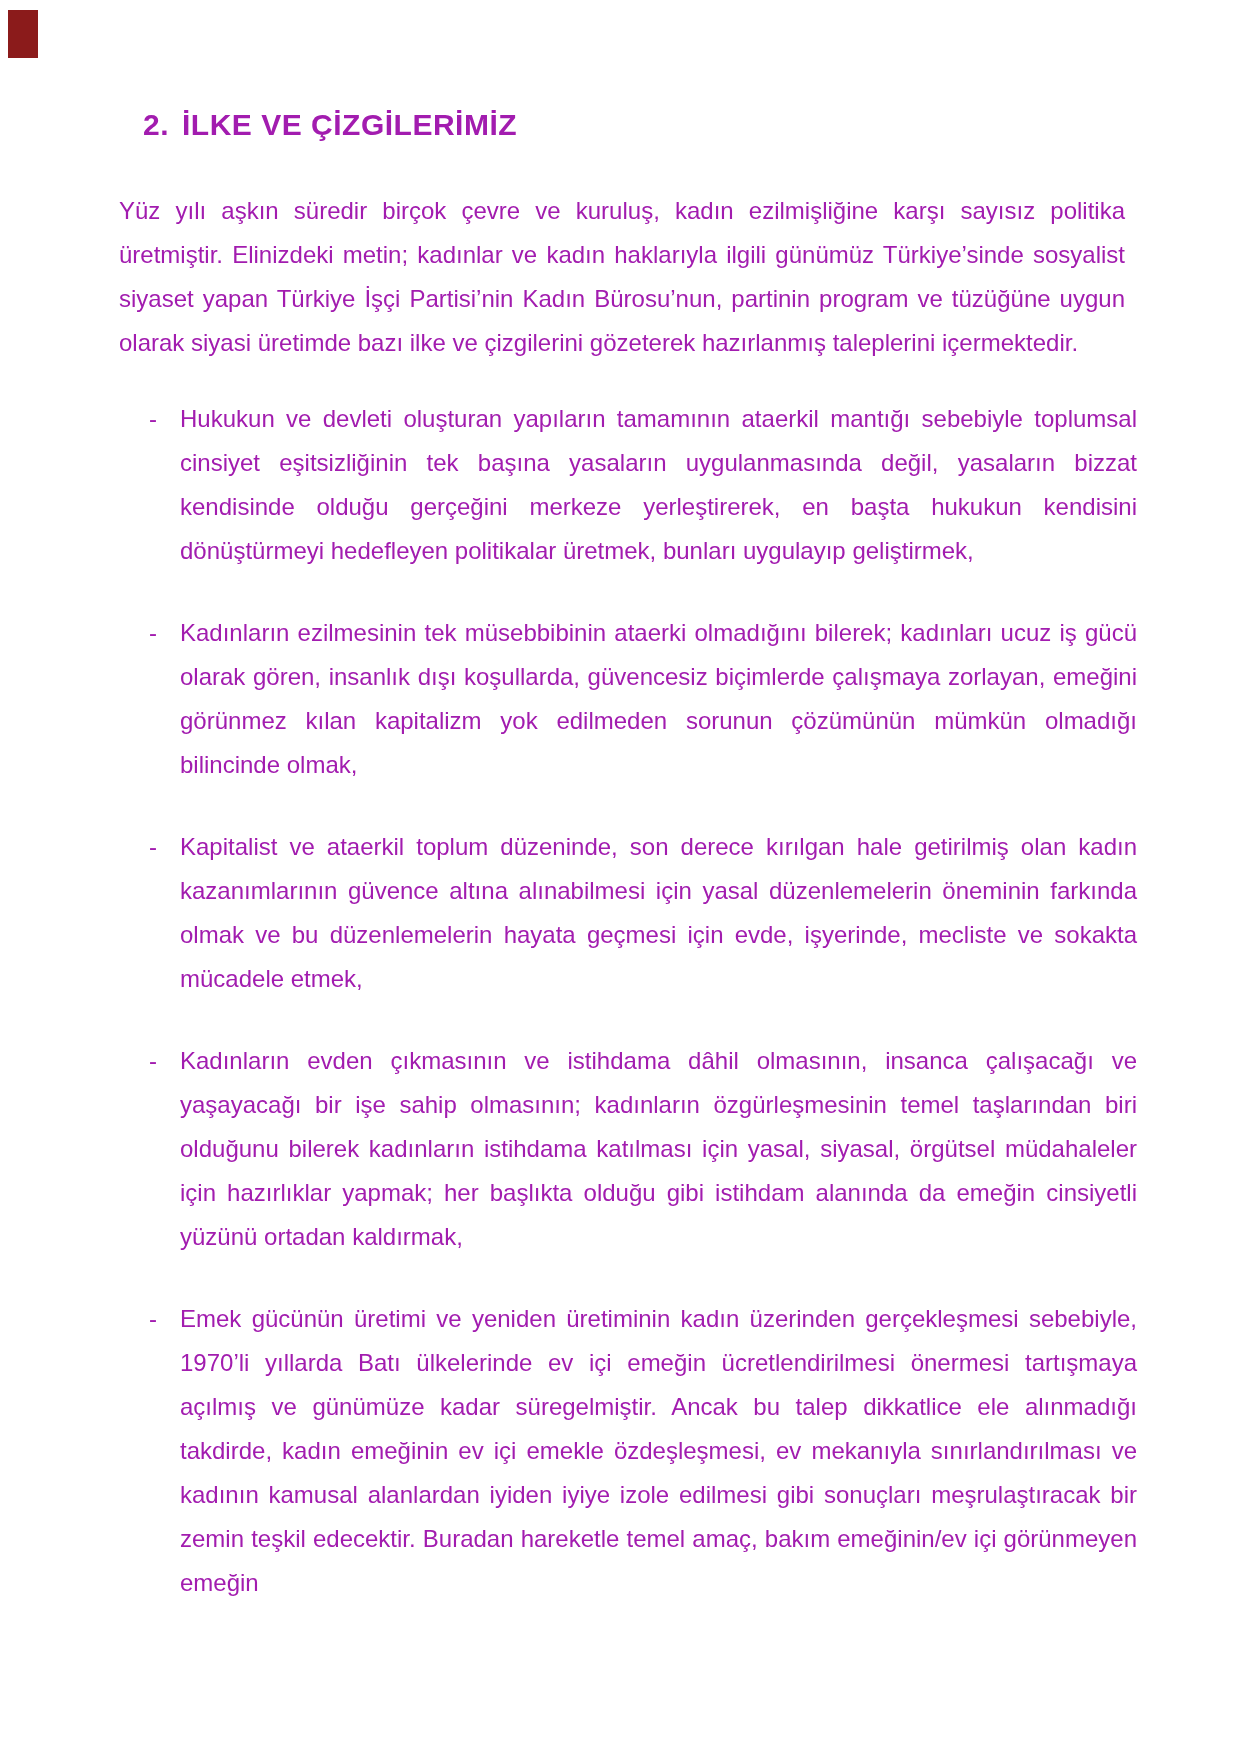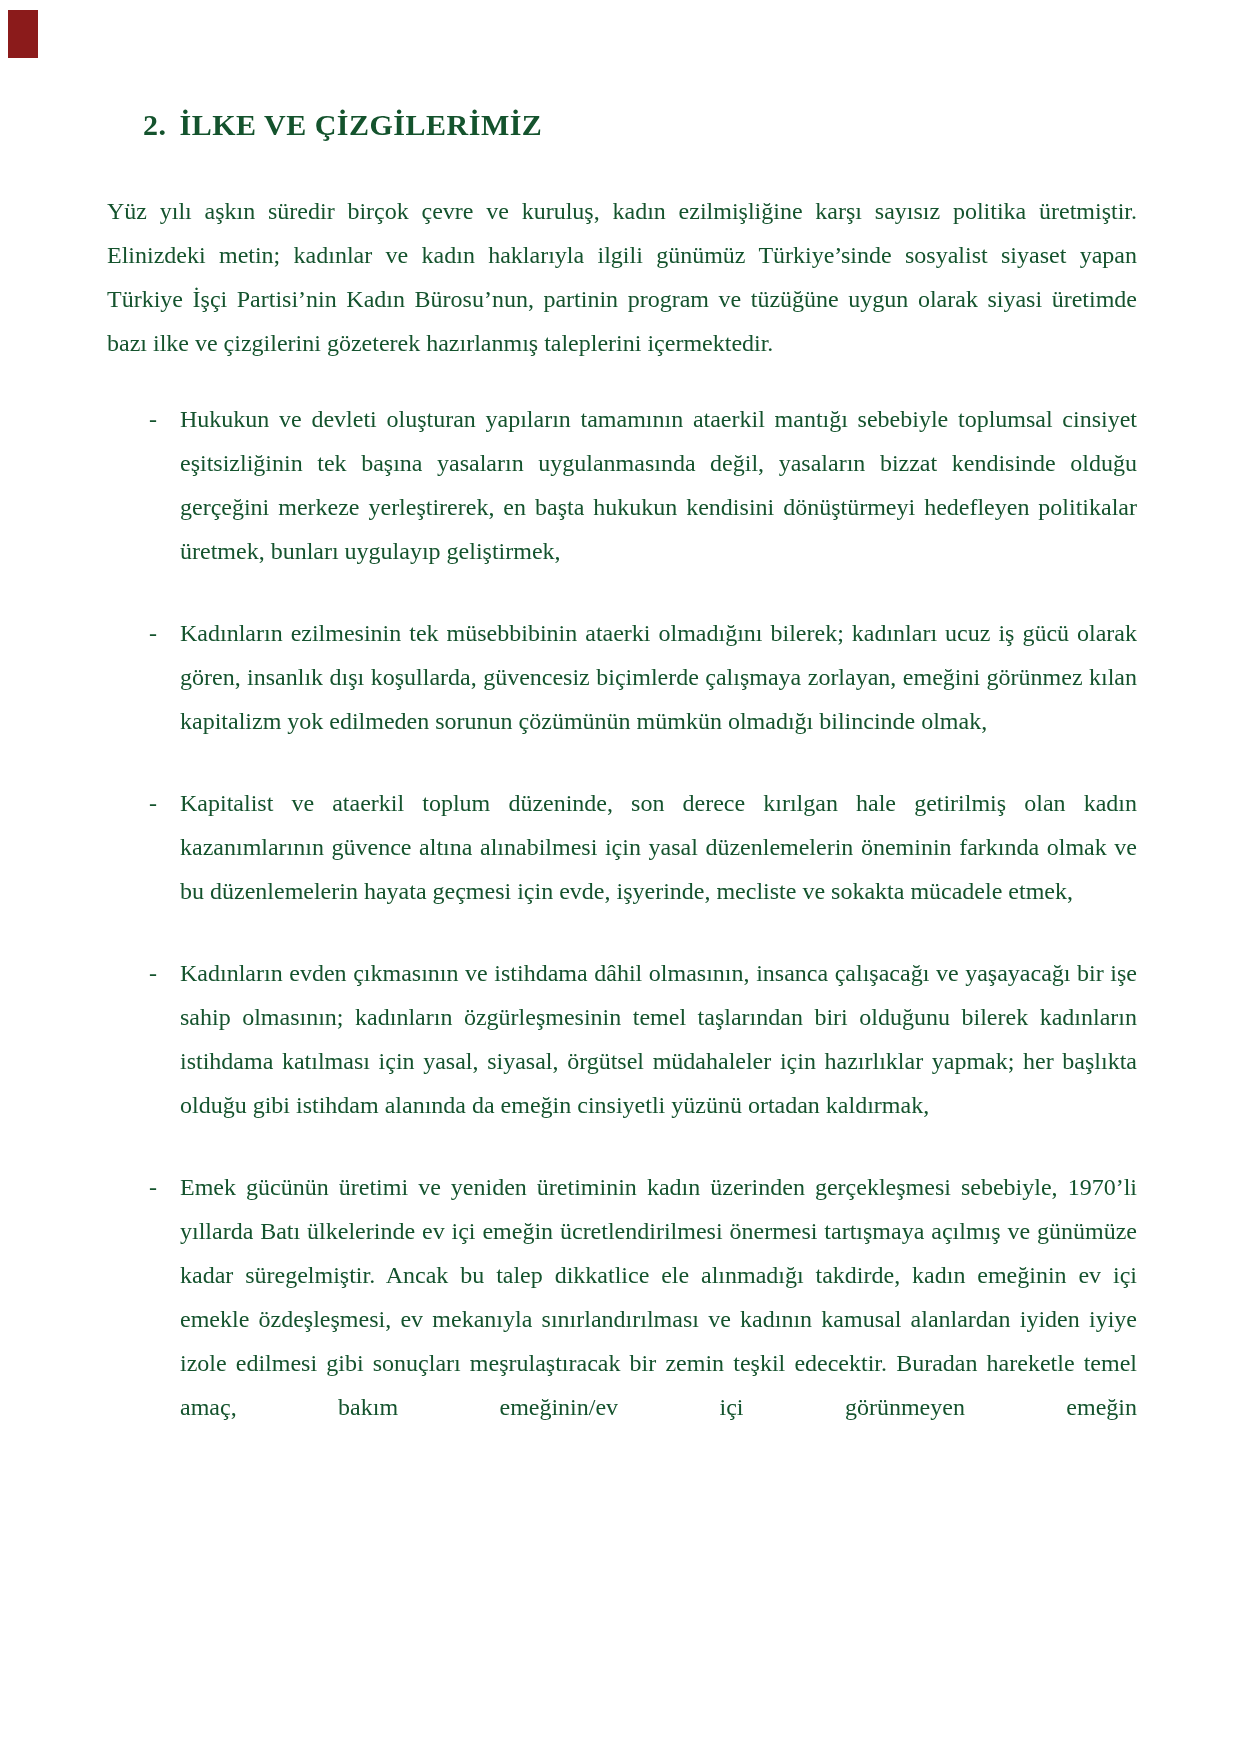--- a/index.html
+++ b/index.html
@@ -5,22 +5,22 @@
   html, body {
     margin: 0;
     padding: 0;
     background: #ffffff;
   }
   .page {
     position: relative;
     width: 1241px;
     height: 1754px;
     background: #ffffff;
-    color: #14532d;
-    font-family: Liberation Serif, serif;
+    color: #a21caf;
+    font-family: Liberation Sans, sans-serif;
     overflow: hidden;
     box-sizing: border-box;
     padding: 105px 104px 0 107px;
   }
   .corner-mark {
     position: absolute;
     left: 8px;
     top: 10px;
     width: 30px;
     height: 48px;
@@ -30,21 +30,21 @@
     margin: 0 0 44px 36px;
     font-size: 30px;
     font-weight: bold;
     line-height: 40px;
     letter-spacing: 0.5px;
   }
   .heading .num {
     margin-right: 13px;
   }
   .intro {
-    margin: 0;
+    margin: 12px;
     font-size: 24px;
     line-height: 44px;
     text-align: justify;
   }
   ul.principles {
     list-style: none;
     margin: 32px 0 0 0;
     padding: 0;
   }
   ul.principles li {

